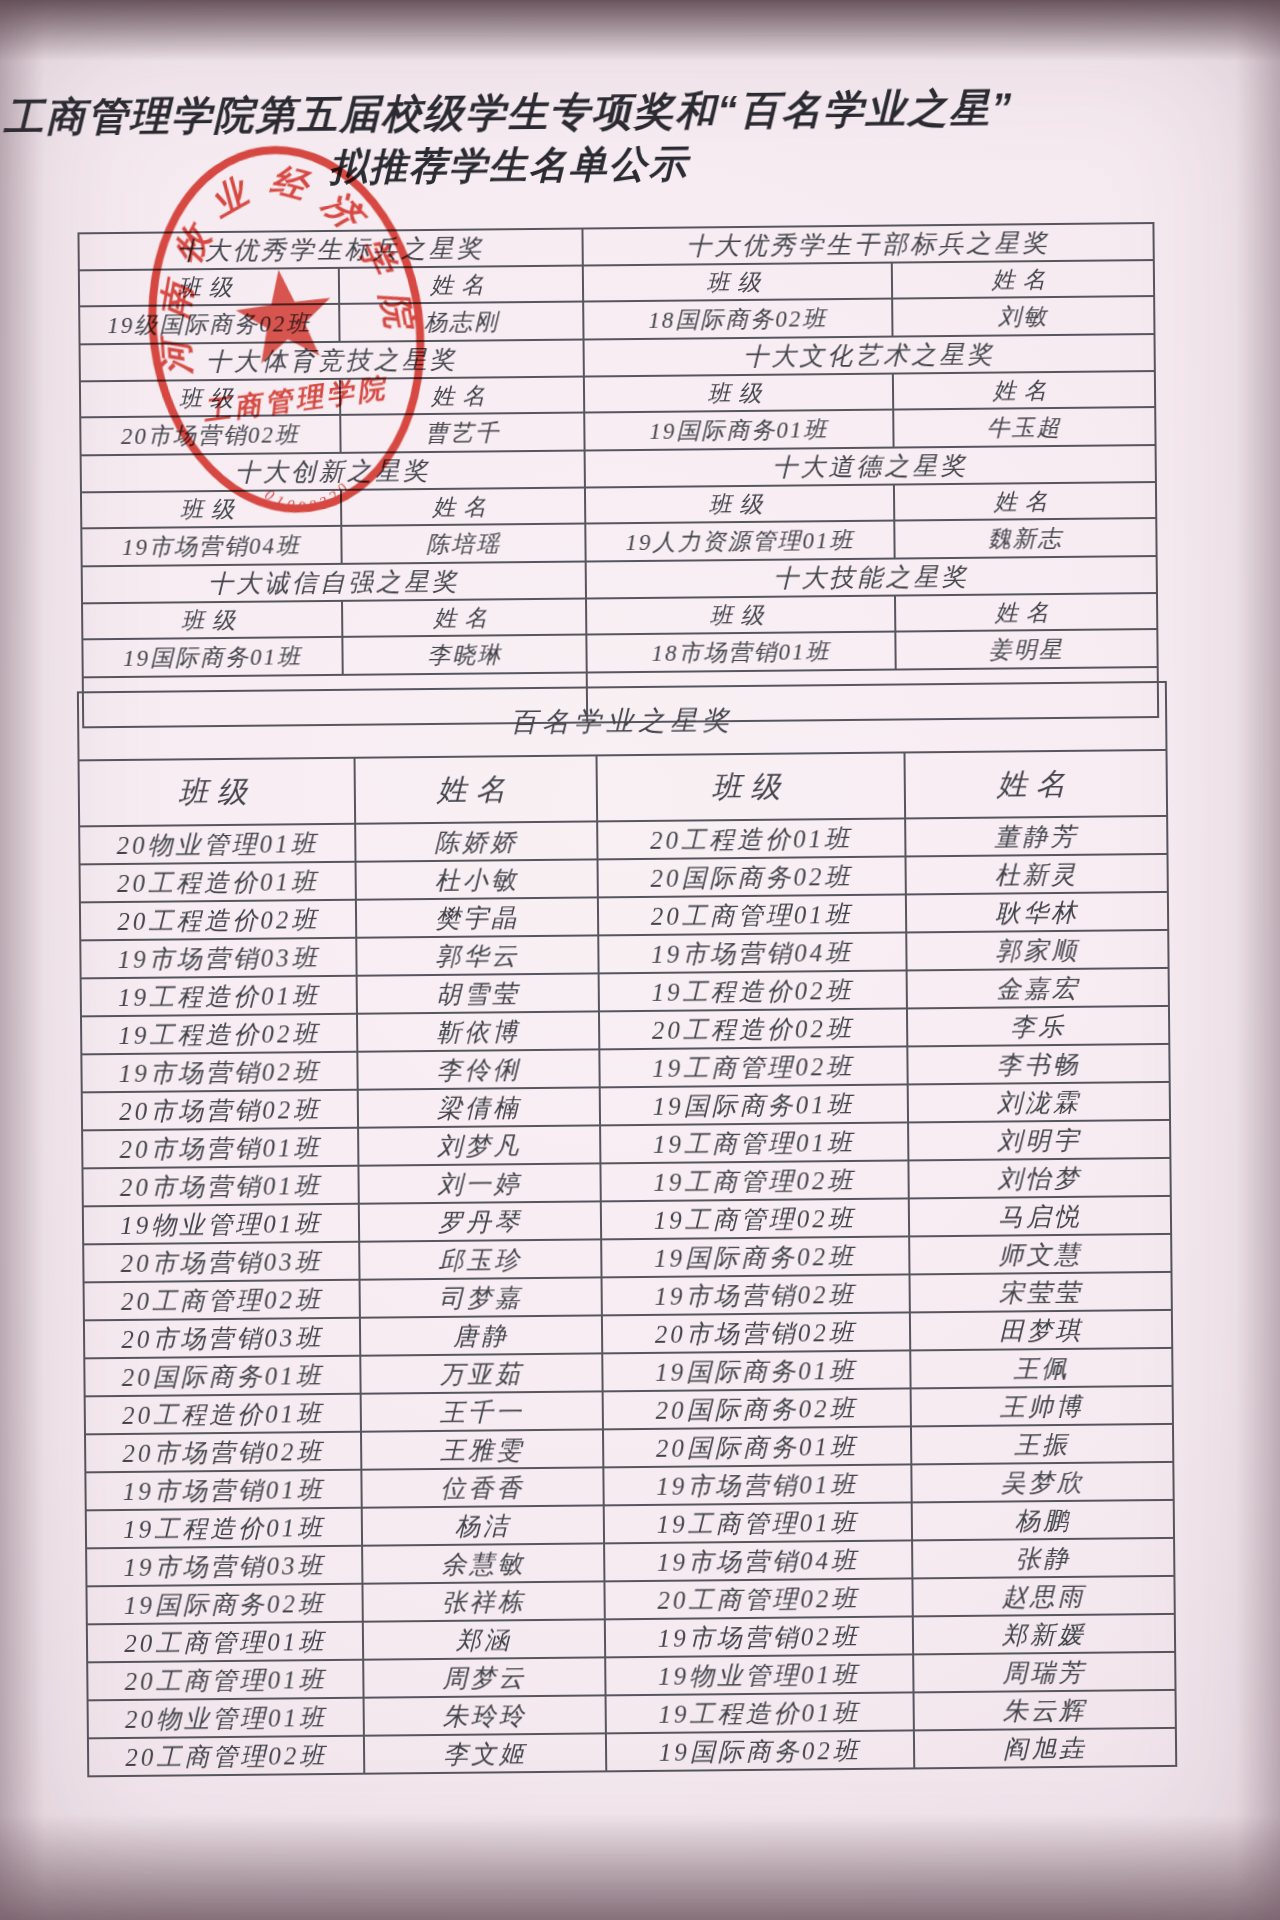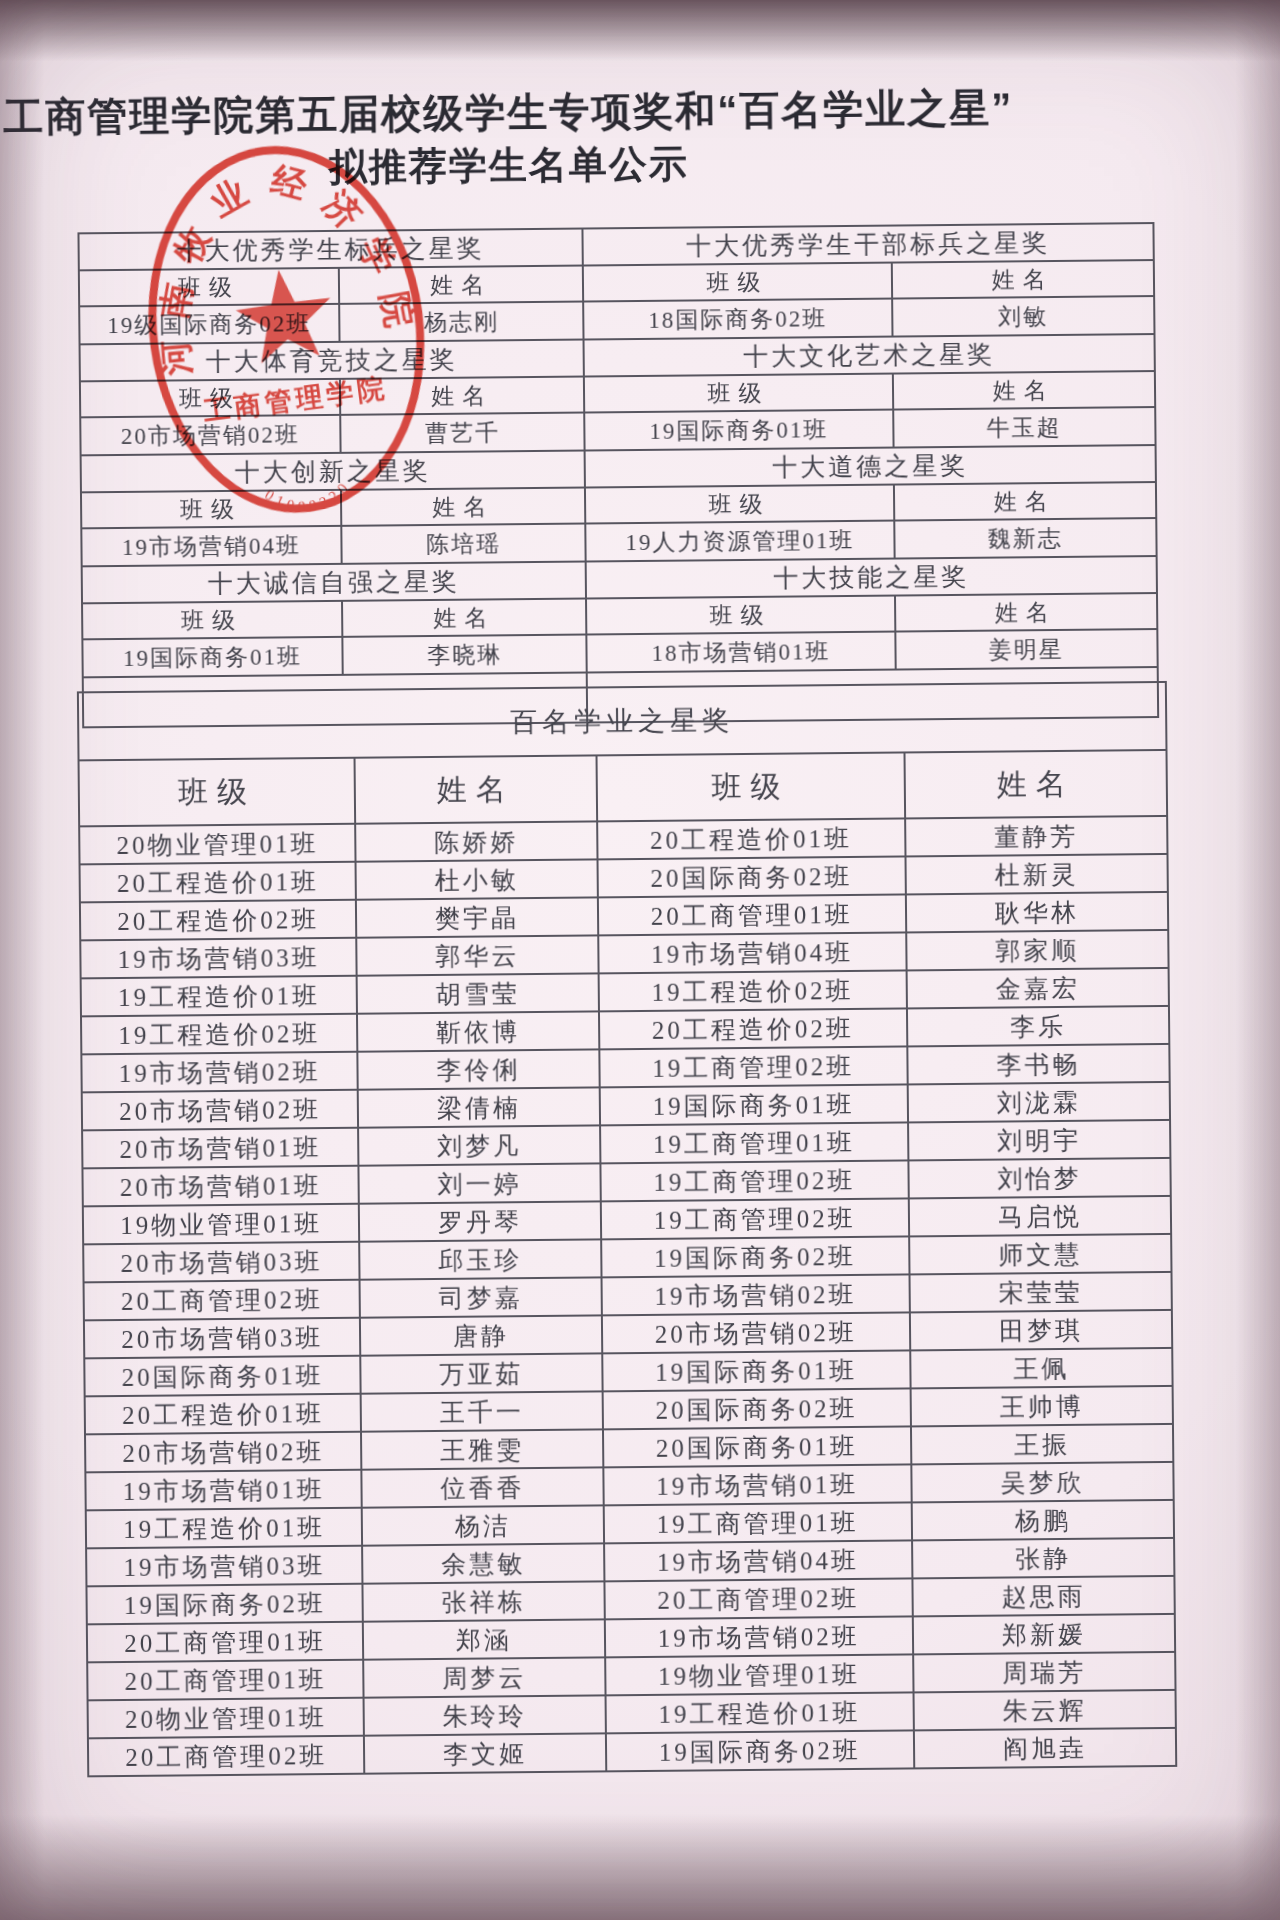--- a/index.html
+++ b/index.html
@@ -8,20 +8,21 @@
     background:#e9dce2;
     font-family:"Liberation Serif","DejaVu Serif",serif;
   }
   .photo{
     position:absolute;inset:0;
     background:
       linear-gradient(180deg, rgba(94,75,83,.9) 0%, rgba(94,75,83,0) 3.2%),
       linear-gradient(0deg, rgba(125,104,113,.85) 0%, rgba(125,104,113,0) 5.5%),
       linear-gradient(90deg, rgba(110,88,99,.30) 0%, rgba(110,88,99,0) 3.5%, rgba(110,88,99,0) 96.5%, rgba(110,88,99,.28) 100%),
       radial-gradient(130% 95% at 48% 42%, #f9f0f4 0%, #f5eaf0 48%, #ecdde5 78%, #dfccd6 100%);
+    font-style: italic;
   }
   .photo::after{
     content:"";position:absolute;inset:0;pointer-events:none;
     box-shadow:inset 0 0 160px rgba(96,66,80,.22), inset 0 0 40px rgba(96,66,80,.12);
   }
   .paper{
     position:absolute;inset:0;
     transform:rotate(-0.55deg);
     transform-origin:50% 42%;
     filter:blur(0.35px);

